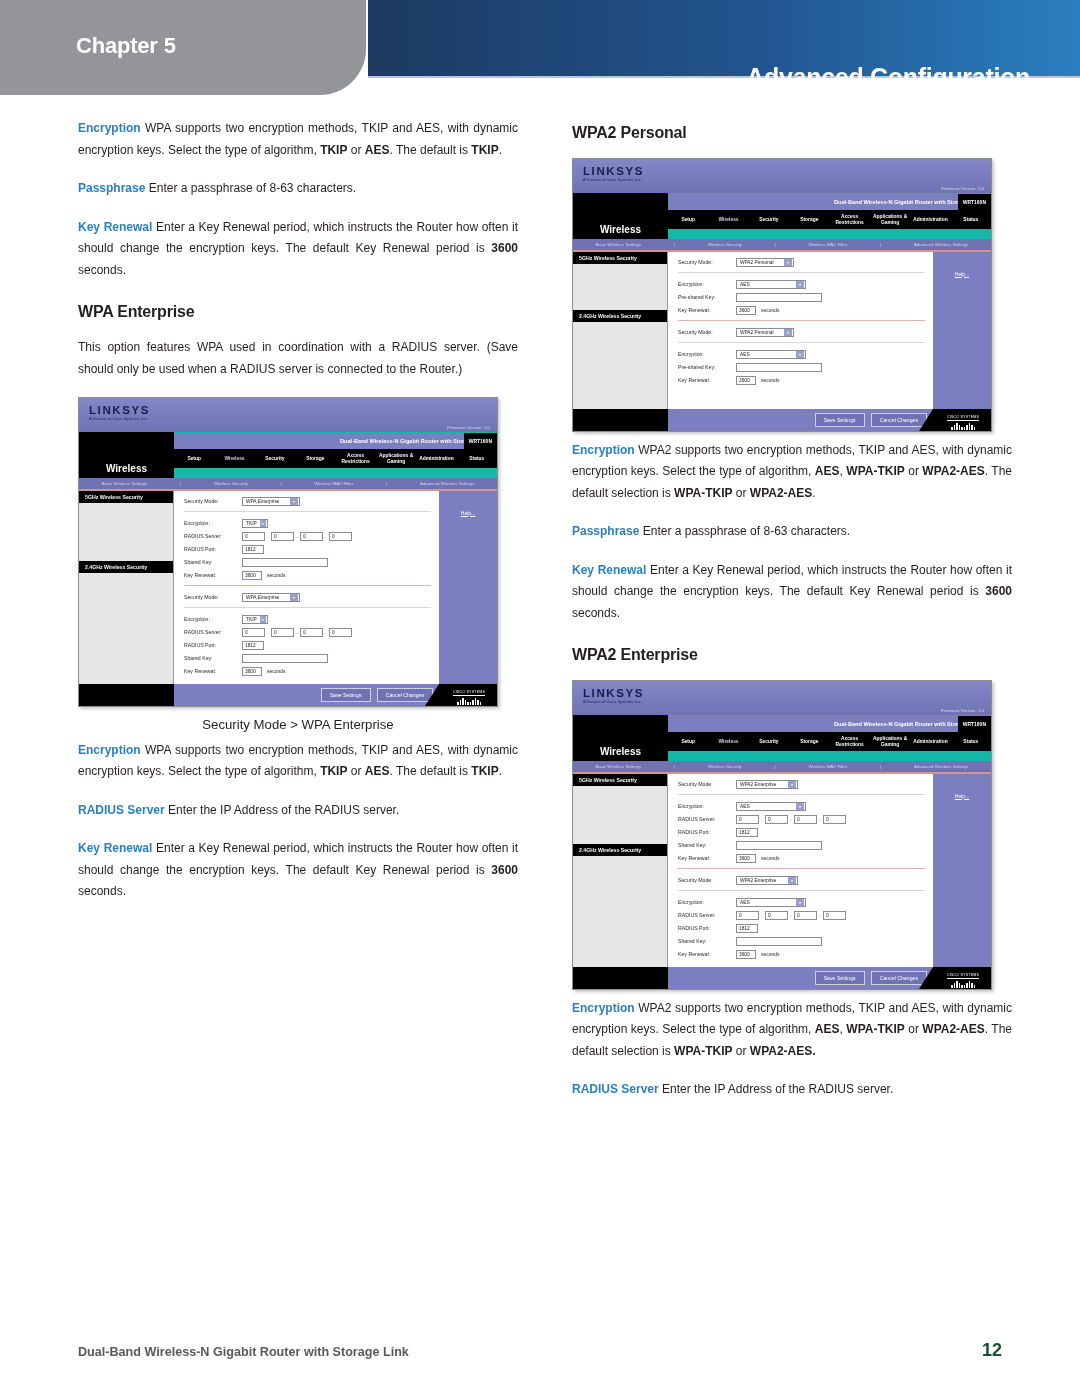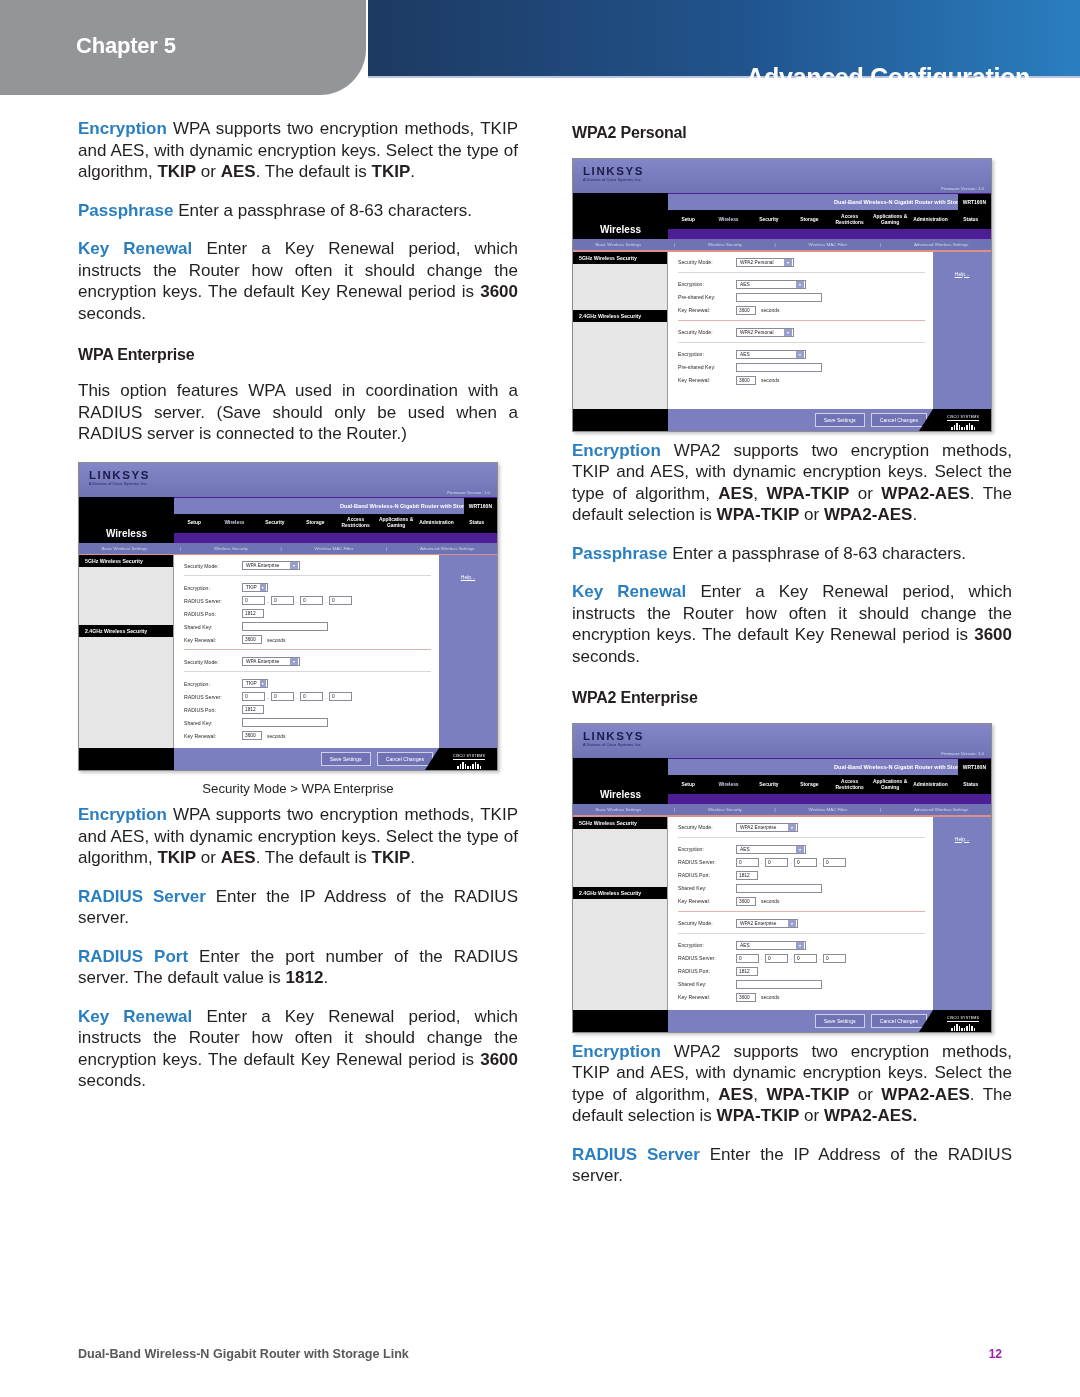--- a/index.html
+++ b/index.html
@@ -43,21 +43,21 @@
     background: #b9c3e0;
   }
 
   
   .col { position: absolute; width: 440px; }
   .col-left  { left: 78px;  top: 118px; }
   .col-right { left: 572px; top: 118px; }
 
   p.body {
     margin: 0 0 17px 0;
-    font-size: 17px;
+    font-size: 12px;
     line-height: 21.5px;
     color: #231f20;
     text-align: justify;
     font-family: "Liberation Sans", sans-serif;
   }
   p.body.nojust { text-align: left; }
   .term { color: #2a7fc1; font-weight: bold; }
   .b { font-weight: bold; color: #231f20; }
 
   h3.sub {
@@ -98,21 +98,21 @@
     color: #1b1b4a; font-size: 11.5px; font-weight: bold; letter-spacing: 1.6px;
   }
   .shot .logo small {
     display: block; font-size: 3.6px; letter-spacing: .2px; font-weight: normal; margin-top: 1px;
   }
   .shot .fw {
     position: absolute; right: 7px; bottom: 2px;
     font-size: 4.4px; color: #d9d9ee;
   }
   .shot .navrow {
-    display: flex; background: #4c1d95; height: 46px; position: relative;
+    display: flex; background: #14b8a6; height: 46px; position: relative;
   }
   .shot .navleft {
     width: 95px; background: #000; color: #fff;
     display: flex; align-items: flex-end; justify-content: center;
     padding-bottom: 4px; font-size: 10px; font-weight: bold;
   }
   .shot .navright { flex: 1; position: relative; }
   .shot .modelbar {
     height: 16px; background: #7b7fc0; margin: 1px 0 0 0;
     display: flex; align-items: center; justify-content: flex-end;
@@ -199,21 +199,21 @@
     position:absolute; right:58px; bottom:0; width:0; height:0;
     border-bottom: 22px solid #000; border-left: 14px solid transparent;
   }
 
   
   .footer {
     position: absolute; left: 78px; bottom: 36px; width: 924px;
     display: flex; justify-content: space-between; align-items: baseline;
   }
   .footer .ftext { font-size: 12.6px; font-weight: bold; color: #58595b; }
-  .footer .fpage { font-size: 12px; font-weight: bold; color: #a21caf; margin-left: 25px; }
+  .footer .fpage { font-size: 18px; font-weight: bold; color: #14532d; margin-left: 25px; }
 </style>
 </head>
 <body>
 
 <div class="page">
 
   <div class="header-band"></div>
   <div class="header-band-left-mask"></div>
   <div class="header-underline"></div>
   <div class="chapter-tab"></div>
@@ -400,23 +400,20 @@
     </div>
 
     <p class="body">
       <span class="term">Encryption</span><span>  WPA supports two encryption methods, TKIP and AES, with dynamic encryption keys. Select the type of algorithm, </span><span class="b">TKIP</span><span> or </span><span class="b">AES</span><span>. The default is </span><span class="b">TKIP</span><span>.</span>
     </p>
 
     <p class="body">
       <span class="term">RADIUS Server</span><span>  Enter the IP Address of the RADIUS server.</span>
     </p>
 
-    <p class="body">
-      <span class="term">RADIUS Port</span><span>  Enter the port number of the RADIUS server. The default value is </span><span class="b">1812</span><span>.</span>
-    </p>
 
 
     <p class="body">
       <span class="term">Key Renewal</span><span>  Enter a Key Renewal period, which instructs the Router how often it should change the encryption keys. The default Key Renewal period is </span><span class="b">3600</span><span> seconds.</span>
     </p>
   </div>
 
   <div class="col col-right">
 
     <h3 class="sub first">WPA2 Personal</h3>

